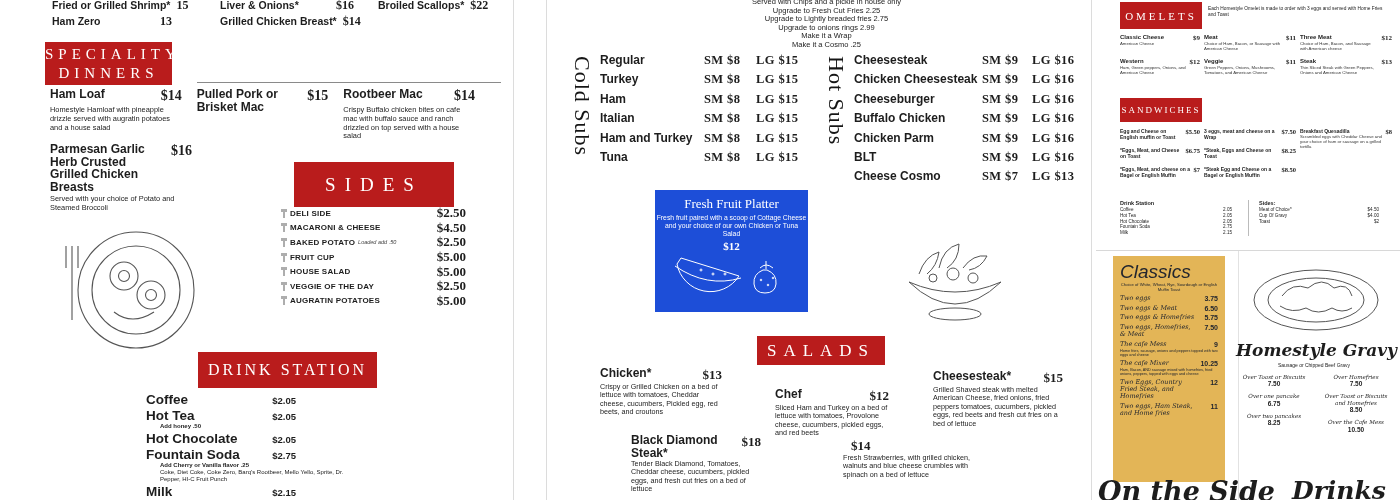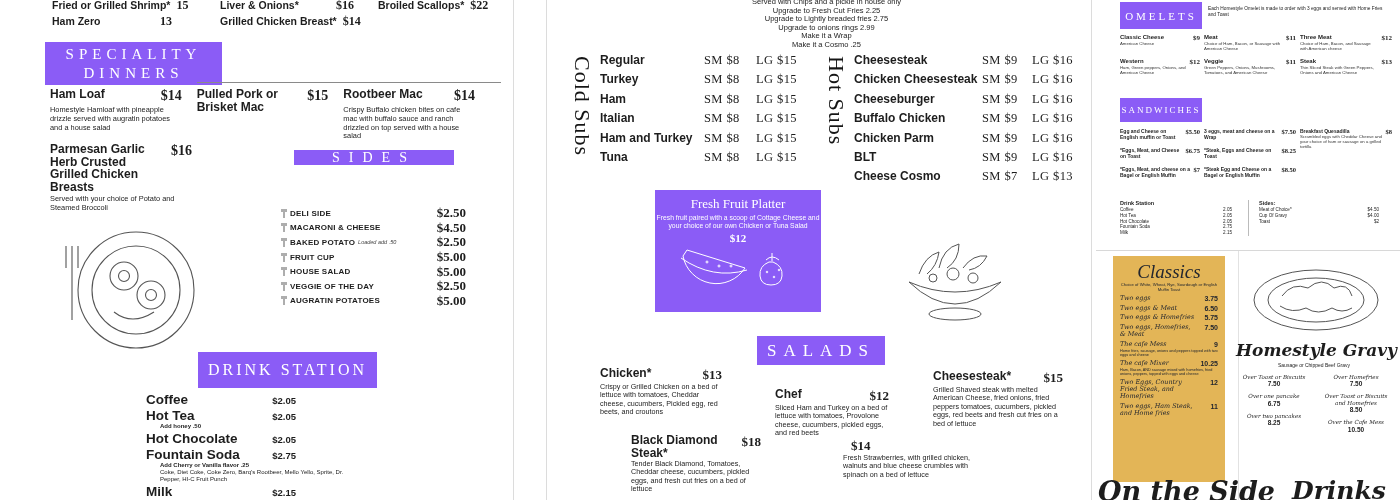--- a/index.html
+++ b/index.html
@@ -3,39 +3,39 @@
 <meta charset="utf-8">
 <style>
   html,body{margin:0;padding:0}
   body{width:1400px;height:500px;font-family:"Liberation Sans",sans-serif;color:#1d1d1d;background:#f2f2f2}
   #root{position:relative;width:1400px;height:500px;overflow:hidden;background:#fff}
   .page{position:absolute;top:0;height:500px;background:#fff}
   #page-left{left:0;width:513px}
   #page-mid{left:549px;width:541px}
   #page-right{left:1096px;width:304px}
   .vdiv{position:absolute;top:0;width:1px;height:500px;background:#dcdcdc}
-  .tealbox{background:#8b5cf6;color:#fff;font-family:"Liberation Serif",serif;text-align:center;display:flex;flex-direction:column;justify-content:center}
+  .tealbox{background:#b91c1c;color:#fff;font-family:"Liberation Serif",serif;text-align:center;display:flex;flex-direction:column;justify-content:center}
 
   
   .tcol{position:absolute;top:-3px}
   .trow{display:flex;justify-content:space-between;font-weight:bold;font-size:10.5px;line-height:16px;white-space:nowrap}
   .trow .tp{font-family:"Liberation Serif",serif;font-size:12px;margin-left:6px}
   #tc1{left:52px;width:120px}
   #tc2{left:220px;width:134px}
   #tc3{left:378px;width:94px}
-  #spec-box{position:absolute;left:45px;top:42px;width:177px;height:43px;letter-spacing:5px;font-size:15px;line-height:19px}
+  #spec-box{position:absolute;left:45px;top:42px;width:127px;height:43px;letter-spacing:5px;font-size:15px;line-height:19px}
   #top-rule{position:absolute;left:197px;top:82px;width:304px;height:1px;background:#8a8a8a}
   #dinner-row{position:absolute;left:50px;top:88px;width:425px;display:flex;gap:15px}
   .dinner-item{flex:1}
   .dinner-head{display:flex;justify-content:space-between;align-items:flex-start;margin-bottom:2px}
   .dinner-name{font-weight:bold;font-size:12px;line-height:12.5px;max-width:76%}
   .price-serif{font-family:"Liberation Serif",serif;font-weight:bold;font-size:14px}
   .desc{font-size:7.4px;line-height:8.8px;color:#222}
   #parmesan{position:absolute;left:50px;top:143px;width:142px}
-  #sides-box{position:absolute;left:294px;top:150px;width:160px;height:15px;font-size:14px;letter-spacing:9px}
+  #sides-box{position:absolute;left:294px;top:162px;width:160px;height:45px;font-size:19px;letter-spacing:9px}
   #sides-list{position:absolute;left:281px;top:206px;width:185px}
   .side-row{display:flex;align-items:center;height:14.6px}
   .side-ico{flex:0 0 9px;display:flex}
   .side-name{font-weight:bold;font-size:8px;letter-spacing:.2px}
   .side-note{font-size:5.5px;font-style:italic;margin-left:3px;color:#444}
   .side-price{margin-left:auto;font-weight:bold;font-size:13px;font-family:"Liberation Serif",serif}
   #plate-art{position:absolute;left:52px;top:212px}
   #drink-box{position:absolute;left:198px;top:352px;width:179px;height:36px;font-size:16px;letter-spacing:3px}
   #drink-list{position:absolute;left:146px;top:392px;width:150px}
   .drink-row{margin-bottom:1px}
@@ -51,22 +51,22 @@
   .subs-vlabel{position:absolute;font-family:"Liberation Serif",serif;font-size:22px;color:#151515;writing-mode:vertical-rl;letter-spacing:1px}
   #cold-label{left:20px;top:56px}
   #hot-label{left:274px;top:56px}
   .sub-list{position:absolute}
   #cold-list{left:51px;top:53px;width:214px}
   #hot-list{left:305px;top:53px;width:232px}
   .sub-row{display:grid;align-items:baseline;height:19.4px}
   #cold-list .sub-row{grid-template-columns:1fr 52px 58px}
   #hot-list .sub-row{grid-template-columns:1fr 50px 54px}
   .sub-name{font-weight:bold;font-size:12px;white-space:nowrap}
-  .sub-price{font-family:"Liberation Serif",serif;font-weight:normal;font-size:12.5px;letter-spacing:.4px;white-space:nowrap}
-  #fruit-box{position:absolute;left:106px;top:190px;width:166px;height:122px;background:#8b5cf6;color:#fff;text-align:center;padding:6px 1px;box-sizing:border-box}
+  .sub-price{font-family:"Liberation Serif",serif;font-weight:bold;font-size:12.5px;letter-spacing:.4px;white-space:nowrap}
+  #fruit-box{position:absolute;left:106px;top:190px;width:153px;height:122px;background:#1d4ed8;color:#fff;text-align:center;padding:6px 1px;box-sizing:border-box}
   #fruit-title{font-family:"Liberation Serif",serif;font-size:13px;margin-bottom:2px}
   #fruit-desc{font-size:6.8px;line-height:8px}
   #fruit-price{font-family:"Liberation Serif",serif;font-weight:bold;font-size:11px;margin-top:2px}
   #salad-art{position:absolute;left:352px;top:210px}
   #salads-box{position:absolute;left:208px;top:336px;width:128px;height:29px;font-size:17px;letter-spacing:7px}
   .salad{position:absolute}
   .salad-head{display:flex;justify-content:space-between;align-items:flex-start}
   .salad-name{font-weight:bold;font-size:12px;line-height:13px}
   .salad-price{font-family:"Liberation Serif",serif;font-weight:bold;font-size:13px;margin-left:8px}
   .salad .desc{font-size:7.2px;line-height:8.4px}
@@ -92,21 +92,21 @@
   .sw-desc{font-size:4.3px;line-height:5px;color:#333}
   .sw-price{font-weight:bold;font-size:6.5px;font-family:"Liberation Serif",serif}
   #mini{position:absolute;left:24px;top:200px;width:272px;display:flex}
   #mini-drinks{width:112px}
   #mini-sides{margin-left:16px;width:120px;border-left:1px solid #bbb;padding-left:10px}
   .mini-title{font-weight:bold;font-size:5.5px;margin-bottom:1px}
   .mini-row{display:flex;justify-content:space-between;font-size:4.6px;line-height:5.8px}
   #right-hdiv{position:absolute;left:0;top:250px;width:304px;height:1px;background:#d8d8d8}
   #right-vdiv{position:absolute;left:142px;top:251px;width:1px;height:249px;background:#e2e2e2}
   #classics{position:absolute;left:17px;top:256px;width:112px;height:226px;background:#e3b557;padding:5px 7px;box-sizing:border-box;color:#23262e}
-  #classics-title{font-family:Liberation Serif, serif;font-style:italic;font-size:19px;text-align:center;line-height:21px}
+  #classics-title{font-family:Liberation Sans, sans-serif;font-style:italic;font-size:19px;text-align:left;line-height:21px}
   #classics-sub{font-size:4.2px;text-align:center;line-height:5px;margin-bottom:3px}
   .cl-item{margin-bottom:2.5px}
   .cl-row{display:flex;justify-content:space-between;align-items:flex-start}
   .cl-name{font-family:"DejaVu Serif",serif;font-style:italic;font-size:6.4px;line-height:7.2px;width:76px}
   .cl-price{font-weight:bold;font-size:7px}
   .cl-desc{font-size:3.8px;line-height:4.4px;margin-top:.5px}
   #gravy-art{position:absolute;left:146px;top:256px}
   #gravy-title{position:absolute;left:140px;top:340px;width:156px;text-align:center;font-family:"DejaVu Serif",serif;font-style:italic;font-weight:bold;font-size:17px;line-height:20px;white-space:nowrap}
   #gravy-sub{position:absolute;left:140px;top:362px;width:156px;text-align:center;font-size:5px;color:#222}
   #gravy-cols{position:absolute;left:142px;top:374px;width:154px;display:flex;gap:10px}

